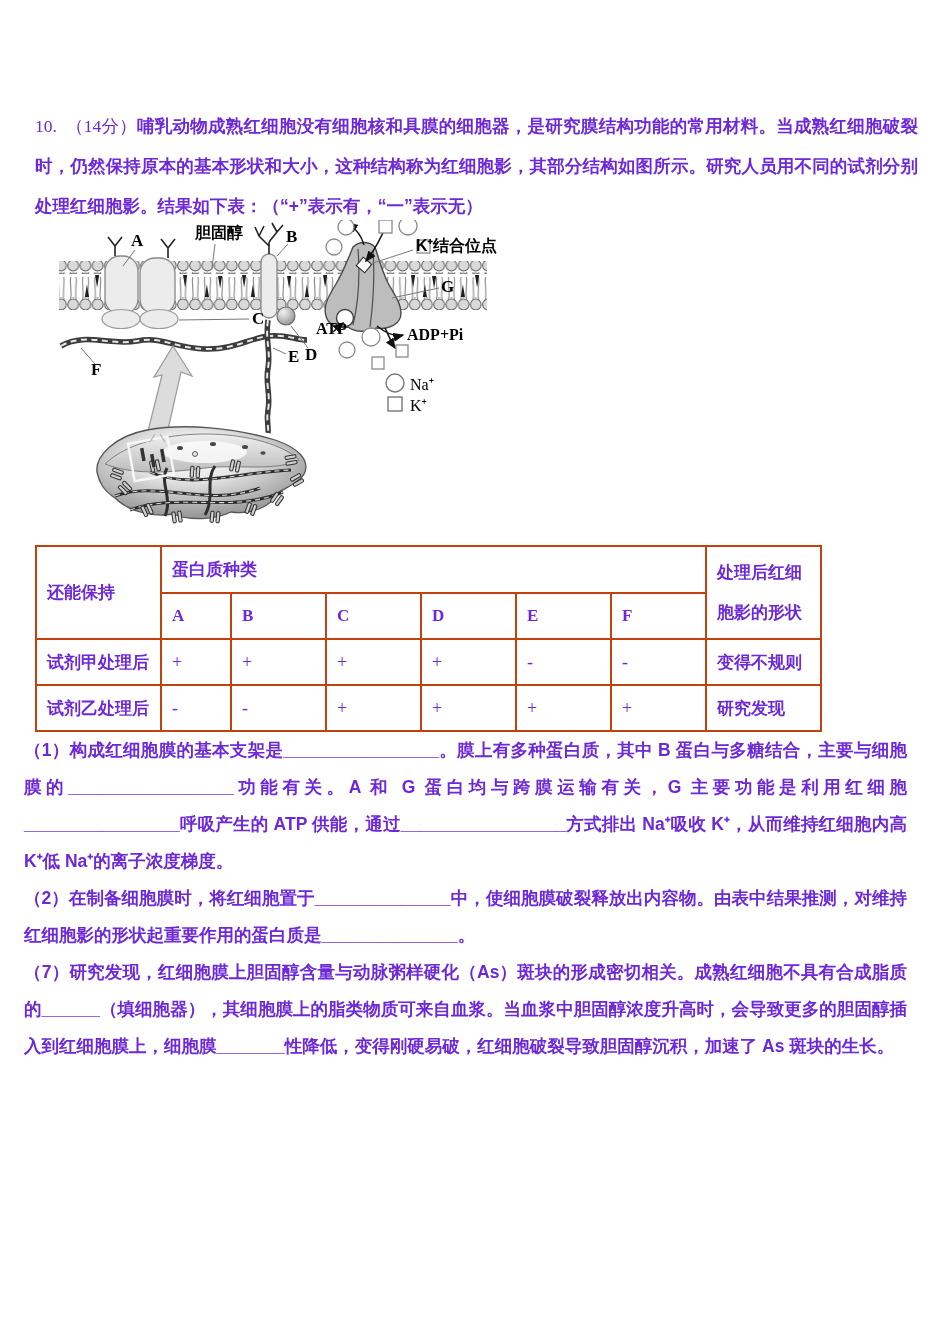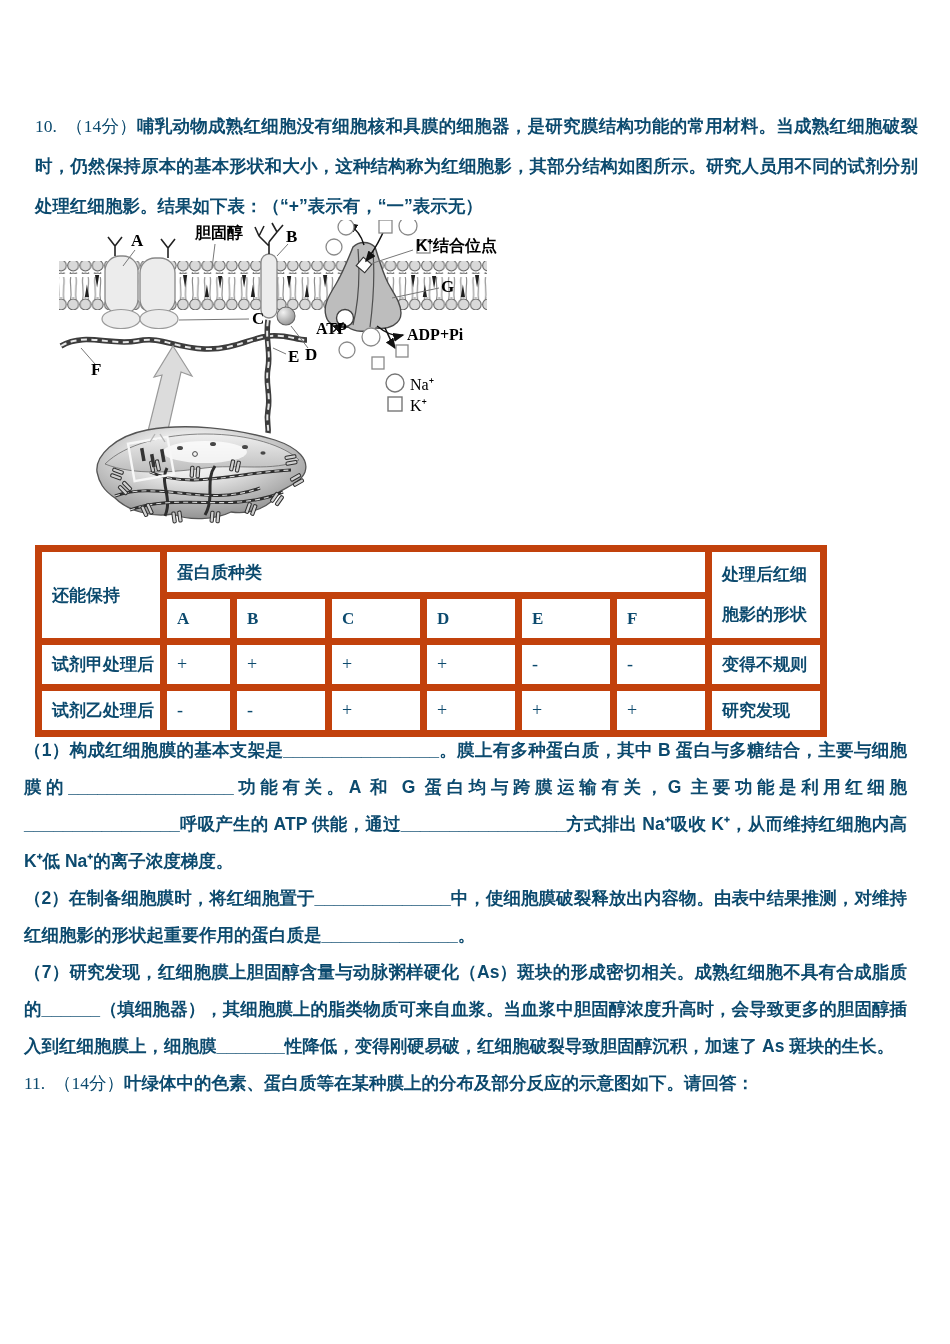--- a/index.html
+++ b/index.html
@@ -1,37 +1,37 @@
 <!DOCTYPE html>
 <html><head>
 <meta charset="utf-8">
 <style>
   html,body{margin:0;padding:0;background:#fff;}
   .page{
     position:relative;width:950px;height:1158px;background:#ffffff;
-    font-family:"Liberation Serif",serif;color:#0c4a6e;overflow:hidden;
+    font-family:"Liberation Serif",serif;color:#6d28d9;overflow:hidden;
   }
   .para{
     position:absolute;left:35px;width:883px;
     font-size:17.5px;line-height:40px;text-align:justify;
   }
   .qblock{
     position:absolute;left:24px;width:883px;top:732px;
   }
   .qblock p{margin:0;font-size:17.5px;line-height:37px;text-align:justify;}
   .cjk-bold{font-family:"Liberation Sans",sans-serif;font-weight:700;}
   .qnum{font-family:"Liberation Serif",serif;font-weight:400;}
   .diagram{position:absolute;left:55px;top:220px;width:465px;height:322px;}
   table.results{
     position:absolute;left:35px;top:545px;width:785px;height:186px;
     border-collapse:collapse;table-layout:fixed;
     font-size:17px;
   }
   table.results td{
-    border:7px solid #c2410c;padding:2px 6px 2px 10px;vertical-align:middle;
+    border:2px solid #c2410c;padding:2px 6px 2px 10px;vertical-align:middle;
     font-family:"Liberation Sans",sans-serif;font-weight:700;
   }
   table.results td.val{font-family:"Liberation Serif",serif;font-weight:400;font-size:18px;}
   table.results td.letter{font-family:"Liberation Serif",serif;font-weight:700;}
   table.results td.group{vertical-align:middle;}
   table.results td.result-head{line-height:40px;}
   svg text{font-family:"Liberation Serif",serif;}
   svg text.cjk{font-family:"Liberation Sans",sans-serif;font-weight:700;}
 </style>
 </head>
@@ -288,16 +288,15 @@
       <td class="val">+</td>
       <td>研究发现</td>
     </tr>
   </tbody>
     </table>
 
   <div class="qblock">
     <p class="cjk-bold">（1）构成红细胞膜的基本支架是________________。膜上有多种蛋白质，其中 B 蛋白与多糖结合，主要与细胞膜的_________________功能有关。A 和 G 蛋白均与跨膜运输有关，G 主要功能是利用红细胞________________呼吸产生的 ATP 供能，通过_________________方式排出 Na⁺吸收 K⁺，从而维持红细胞内高 K⁺低 Na⁺的离子浓度梯度。</p>
     <p class="cjk-bold">（2）在制备细胞膜时，将红细胞置于______________中，使细胞膜破裂释放出内容物。由表中结果推测，对维持红细胞影的形状起重要作用的蛋白质是______________。</p>
     <p class="cjk-bold">（7）研究发现，红细胞膜上胆固醇含量与动脉粥样硬化（As）斑块的形成密切相关。成熟红细胞不具有合成脂质的______（填细胞器），其细胞膜上的脂类物质可来自血浆。当血浆中胆固醇浓度升高时，会导致更多的胆固醇插入到红细胞膜上，细胞膜_______性降低，变得刚硬易破，红细胞破裂导致胆固醇沉积，加速了 As 斑块的生长。</p>
-    <p><span class="qnum">11.</span> <span class="qnum">（14分）</span><span class="cjk-bold">叶绿体中的色素、蛋白质等在某种膜上的分布及部分反应的示意图如下。请回答：</span></p>
   </div>
 
 </div>
 
 </body></html>

